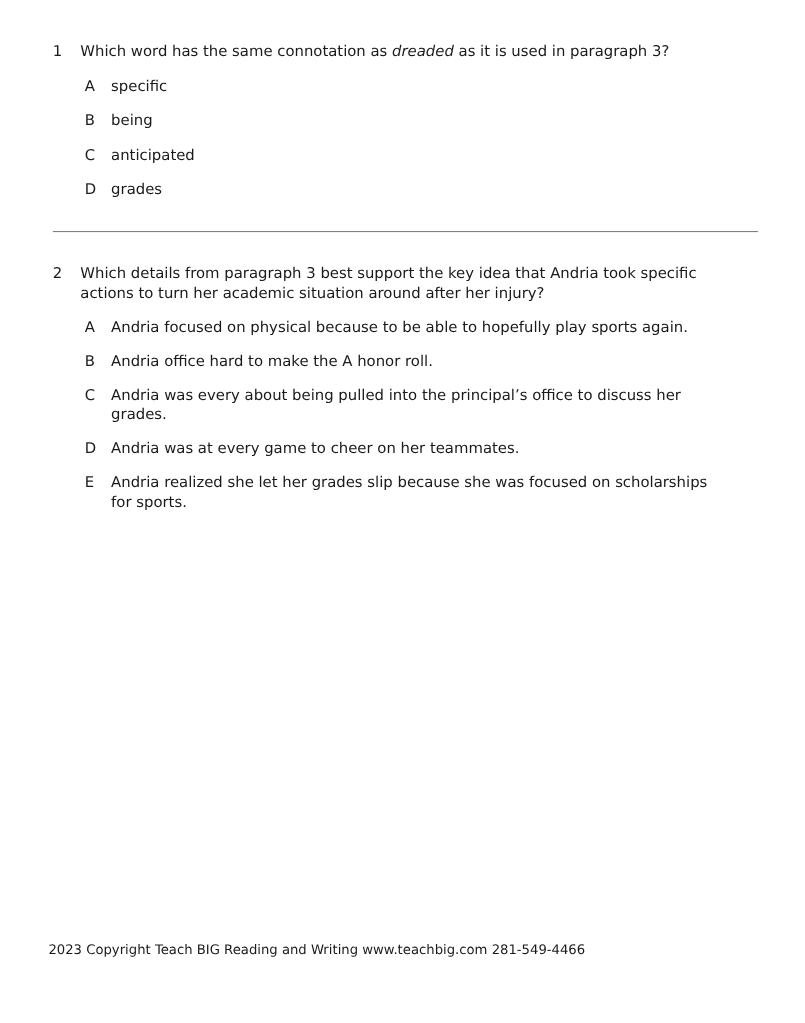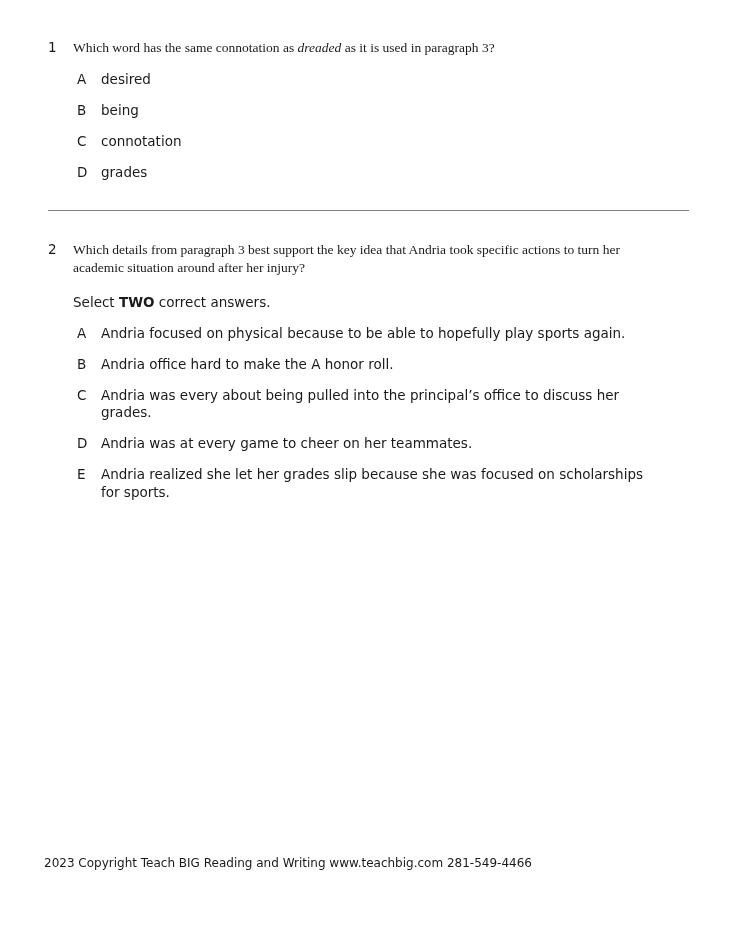--- a/index.html
+++ b/index.html
@@ -16,21 +16,21 @@
     background:var(--bg);
     color:var(--text);
     font-family:"DejaVu Sans","Liberation Sans",sans-serif;
     font-size:13.5px;
     line-height:17.5px;
     overflow:hidden;
   }
   .content{padding:39px 43px 0 48px;}
   .qrow{display:flex;align-items:flex-start;}
   .qnum{flex:0 0 25px;}
-  .qtext{margin:0;width:590px;font-family:Liberation Serif, serif;}
+  .qtext{margin:0;width:590px;}
   .qtext em{font-style:italic;}
   .select-line{margin:17.5px 0 0 25px;width:590px;}
   .select-line b{font-weight:bold;}
   .choice{display:flex;align-items:flex-start;margin:13.5px 0 0 29px;}
   .choice.first{margin-top:14px;}
   .cletter{flex:0 0 24px;}
   .ctext{width:555px;}
   .divider{
     border:none;
     border-top:1px solid var(--divider);
@@ -55,45 +55,44 @@
   <div class="content">
 
     <section>
       <div class="qrow">
         <span class="qnum">1</span>
         <p class="qtext"><span>Which word has the same connotation as </span><em>dreaded</em><span> as it is used in paragraph 3?</span></p>
       </div>
 
       <div class="choice first">
         <span class="cletter">A</span>
-        <span class="ctext">desired</span>
+        <span class="ctext">specific</span>
       </div>
       <div class="choice">
         <span class="cletter">B</span>
         <span class="ctext">being</span>
       </div>
       <div class="choice">
         <span class="cletter">C</span>
-        <span class="ctext">connotation</span>
+        <span class="ctext">anticipated</span>
       </div>
       <div class="choice">
         <span class="cletter">D</span>
         <span class="ctext">grades</span>
       </div>
     </section>
 
     <hr class="divider">
 
     <section class="q2">
       <div class="qrow">
         <span class="qnum">2</span>
         <p class="qtext">Which details from paragraph 3 best support the key idea that Andria took specific actions to turn her academic situation around after her injury?</p>
       </div>
 
-      <p class="select-line"><span>Select </span><b>TWO</b><span> correct answers.</span></p>
 
       <div class="choice">
         <span class="cletter">A</span>
         <span class="ctext">Andria focused on physical because to be able to hopefully play sports again.</span>
       </div>
       <div class="choice">
         <span class="cletter">B</span>
         <span class="ctext">Andria office hard to make the A honor roll.</span>
       </div>
       <div class="choice">

